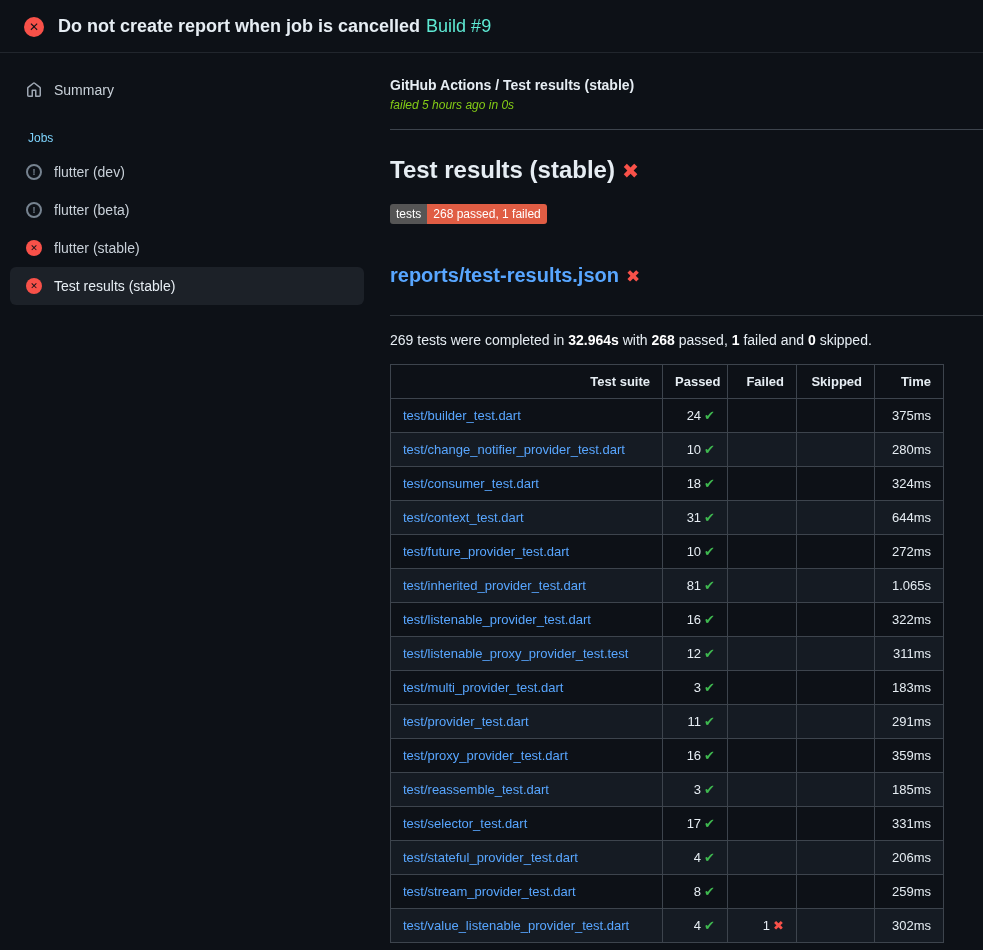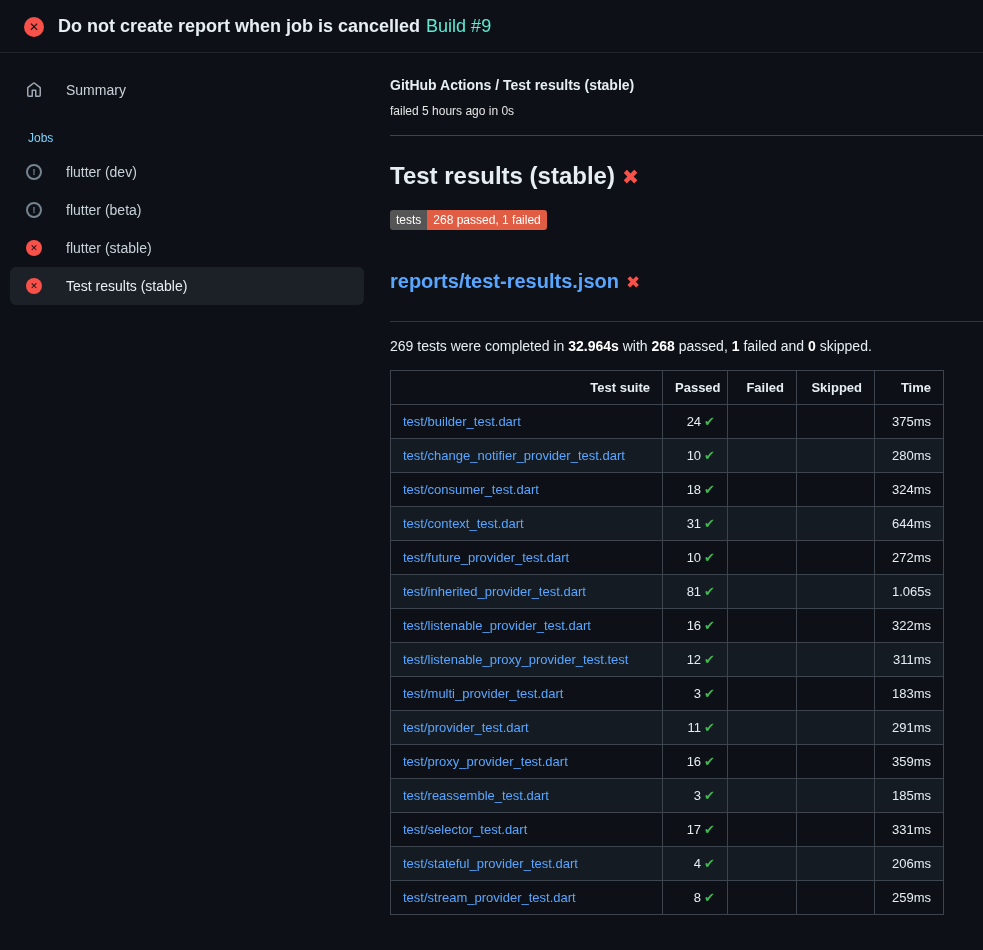--- a/index.html
+++ b/index.html
@@ -15,36 +15,36 @@
   .circle-x { display:inline-flex; align-items:center; justify-content:center;
     border-radius:50%; background:#f85149; color:#0d1117; font-weight:700; flex:0 0 auto; }
   .circle-x.lg { width:20px; height:20px; font-size:12px; }
 
   
   .layout { display:flex; align-items:flex-start; }
   aside { width:376px; flex:0 0 376px; padding:18px 12px 0 10px; }
   main { flex:1; padding:24px 0 0 14px; }
 
   
-  .side-item { display:flex; align-items:center; gap:24px; padding:11px 16px;
+  .side-item { display:flex; align-items:center; gap:12px; padding:11px 16px;
     border-radius:6px; font-size:14px; color:#c9d1d9; cursor:pointer; }
   .side-item.selected { background:#1c2128; color:#e6edf3; }
   .jobs-label { font-size:12px; color:#7dd3fc; margin:22px 0 8px 18px; }
   .job-icon { flex:0 0 auto; }
   .icon-failed { display:inline-flex; align-items:center; justify-content:center;
     width:16px; height:16px; border-radius:50%; background:#f85149; color:#0d1117;
     font-size:9px; font-weight:700; }
   .icon-neutral { display:inline-flex; align-items:center; justify-content:center;
     width:16px; height:16px; border-radius:50%; border:2px solid #768390; color:#768390;
     font-size:9px; font-weight:700; }
   .home-icon svg { display:block; }
 
   
   .crumb { font-size:14px; font-weight:700; color:#e6edf3; }
-  .run-meta { font-size:12px; color:#e5e5e5; margin-top:11px; }
+  .run-meta { font-size:12px; color:#84cc16; margin-top:5px;font-style:italic; }
   hr.divider { border:none; border-top:1px solid #3d444d; margin:17px 0 0 0; }
 
   h2.section-title { font-size:24px; font-weight:700; margin:26px 0 18px 0; color:#e6edf3; }
   .xmark { color:#f85149; font-weight:700; margin-left:7px; font-size:0.85em; }
 
   .badge { display:inline-flex; font-size:12px; line-height:1; border-radius:3px;
     overflow:hidden; margin:2px 0 10px 0; }
   .badge-label { background:#555555; color:#ffffff; padding:4px 6px; }
   .badge-value { background:#e05d44; color:#ffffff; padding:4px 6px; }
 
@@ -256,16 +256,23 @@
   </tr>
 
   <tr>
     <td class="cell-suite"><a href="#">test/stream_provider_test.dart</a></td>
     <td class="cell-num cell-passed"><span class="num">8</span><span class="check">✔</span></td>
     <td class="cell-num cell-failed"><span class="num"></span><span class="cross"></span></td>
     <td class="cell-num cell-skipped"></td>
     <td class="cell-num cell-time">259ms</td>
   </tr>
 
+  <tr>
+    <td class="cell-suite"><a href="#">test/value_listenable_provider_test.dart</a></td>
+    <td class="cell-num cell-passed"><span class="num">4</span><span class="check">✔</span></td>
+    <td class="cell-num cell-failed"><span class="num">1</span><span class="cross">✖</span></td>
+    <td class="cell-num cell-skipped"></td>
+    <td class="cell-num cell-time">302ms</td>
+  </tr>
 </tbody>
     </table>
   </main>
 </div>
 
 </body></html>

